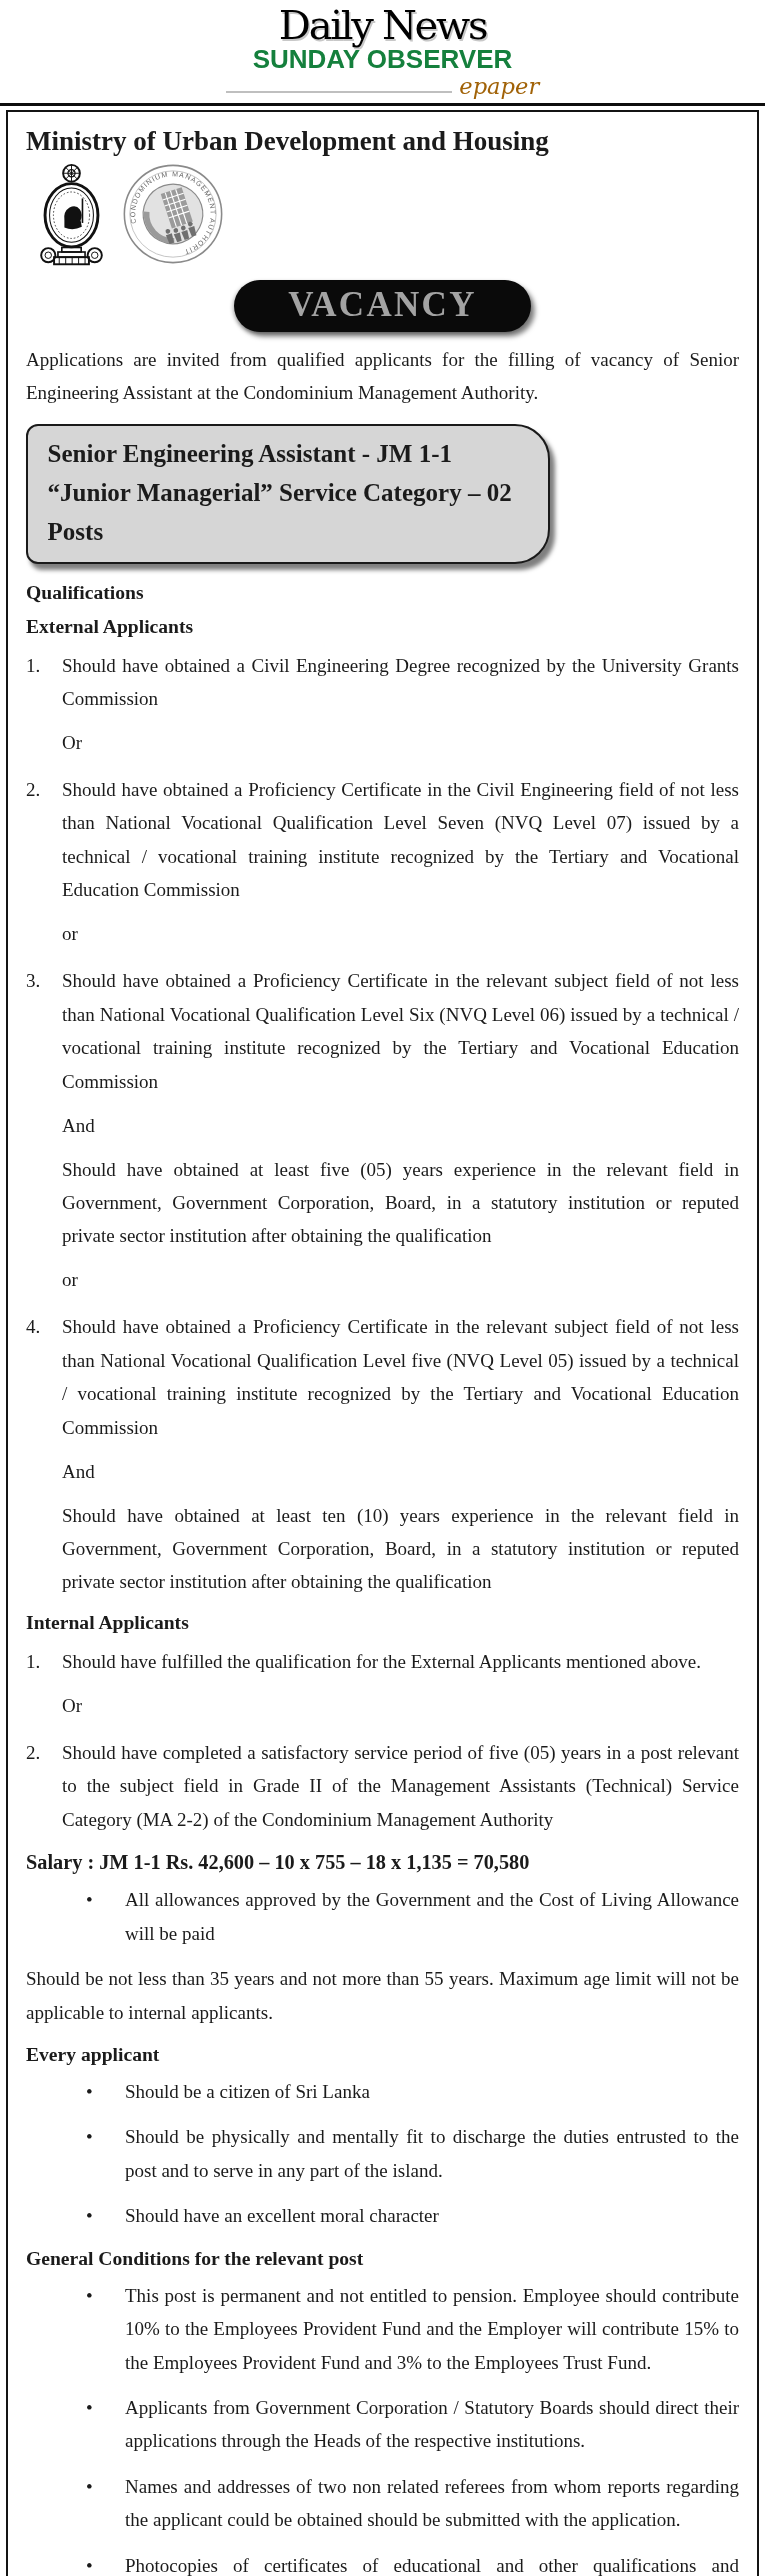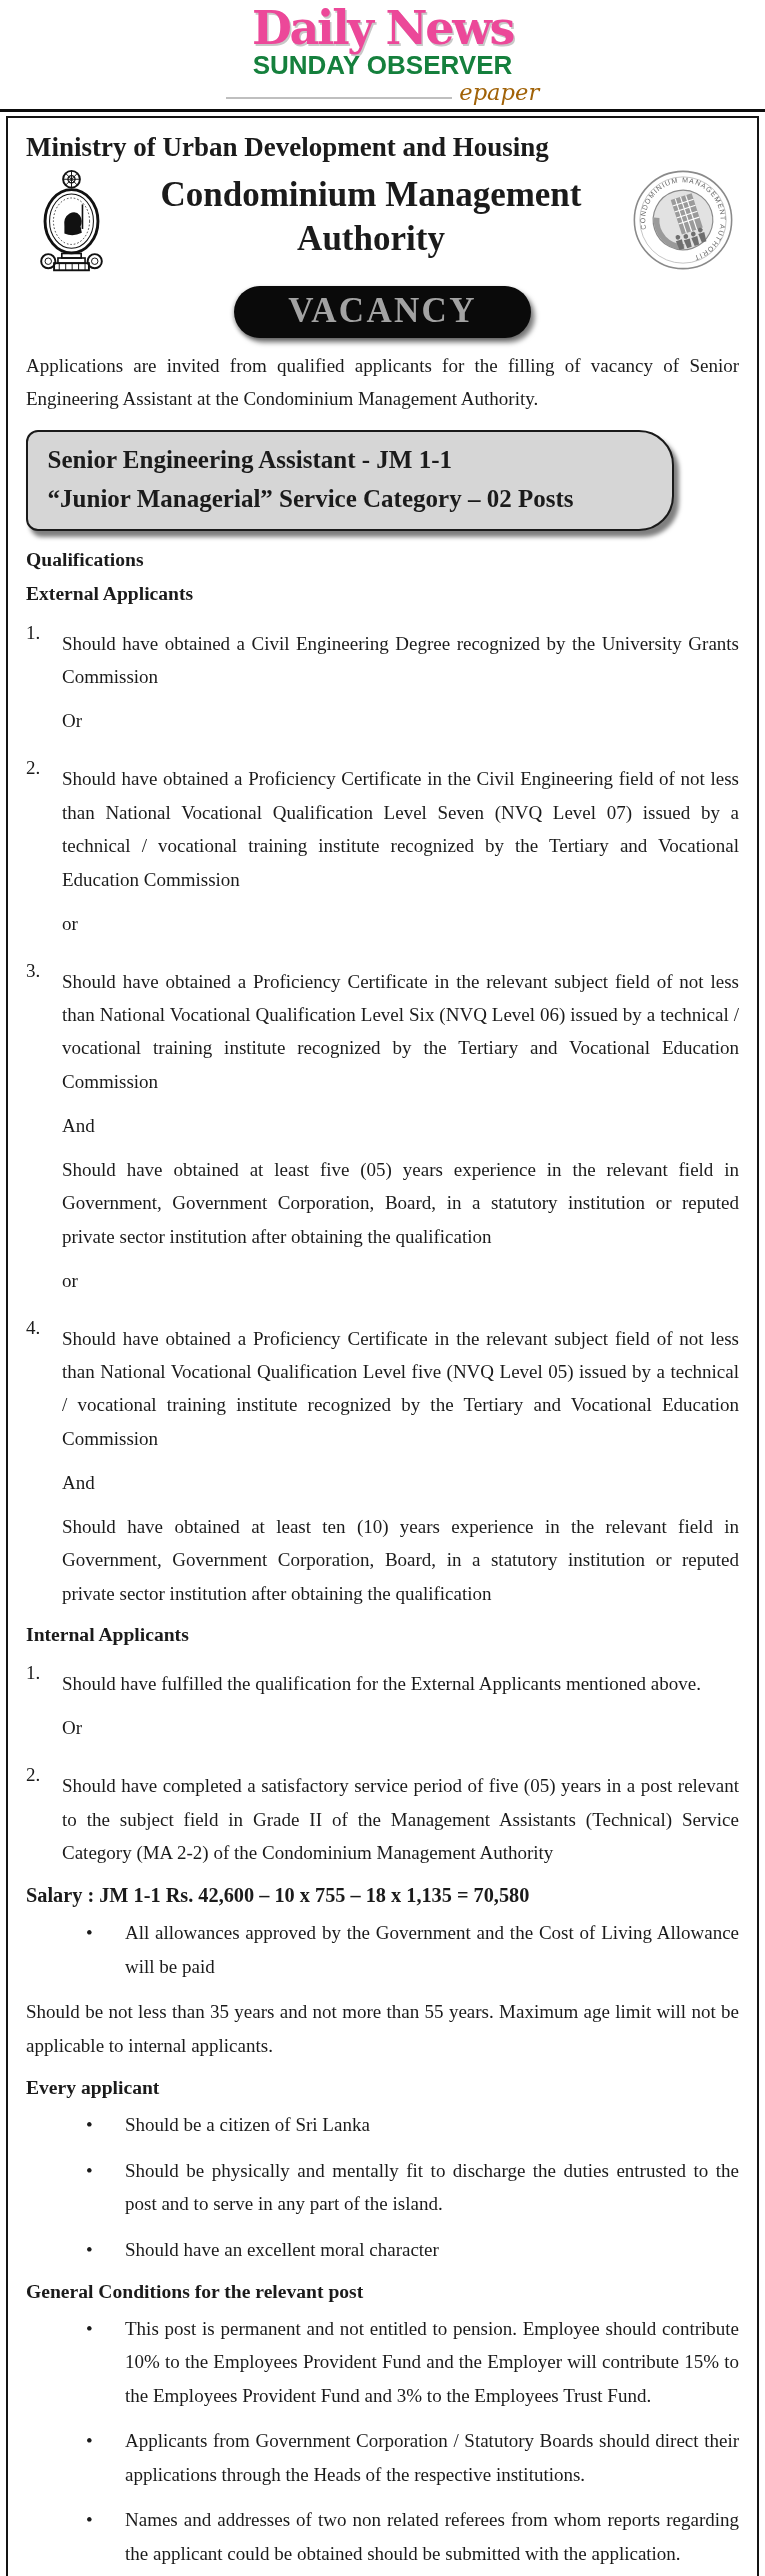--- a/index.html
+++ b/index.html
@@ -7,25 +7,25 @@
     width:765px;
     font-family:"Liberation Serif", serif;
     color:#1b1b1b;
     -webkit-font-smoothing:antialiased;
   }
 
   
   .masthead { padding:4.5px 0 1.5px; text-align:center; }
   .masthead-title {
     font-family:"DejaVu Serif", serif;
-    font-weight:bold;
-    font-size:46px;
+    font-weight:normal;
+    font-size:40px;
     letter-spacing:-2.3px;
     line-height:1.0;
-    color:#ec4899;
+    color:#000000;
     text-shadow:1.5px 1.5px 0 #c8c8c8;
   }
   .masthead-sub {
     font-family:"Liberation Sans", sans-serif;
     font-weight:bold;
     font-size:26px;
     letter-spacing:0px;
     color:#15803d;
     line-height:1.0;
     margin-top:1.5px;
@@ -76,31 +76,31 @@
     font-size:19px; line-height:1.76; text-align:justify; margin:7.5px 0;
   }
 
   .post-box {
     margin:15px 3px 18px 0;
     background:#d6d6d6;
     border:2.3px solid #1a1a1a;
     border-radius:12px 35px 35px 12px;
     box-shadow:4.5px 6px 4.5px rgba(0,0,0,0.5);
     padding:9px 19.6px 10.5px;
-    width:648px;
+    width:524px;
     box-sizing:border-box;
   }
   .post-box .pb-line { font-weight:bold; font-size:25px; line-height:1.55; }
 
   .sec-heading { font-weight:bold; font-size:19.6px; margin:15px 0 6px; }
   .sub-heading { font-weight:bold; font-size:19.6px; margin:12px 0 6px; }
 
   .q-item { display:flex; margin:10.5px 0 13.6px; }
   .q-num { flex:0 0 36px; font-size:19px; line-height:1.76; }
-  .q-body { flex:1;margin-top:11px; }
+  .q-body { flex:1; }
   .q-body p { font-size:19px; line-height:1.76; text-align:justify; margin:0 0 10.5px; }
   .q-body p.connector { text-align:left; margin:10.5px 0; }
   .q-body p:last-child { margin-bottom:0; }
 
   .bullet-list { margin:4.5px 0 3px; }
   .bullet-item { display:flex; margin:9px 0 12px; }
   .blt { flex:0 0 39px; margin-left:60px; font-size:19px; line-height:1.76; }
   .btxt { flex:1; font-size:19px; line-height:1.76; text-align:justify; }
 
   .salary-line { font-weight:bold; font-size:20.3px; margin:15px 0 7.5px; }
@@ -148,24 +148,20 @@
             <line x1="66" y1="149" x2="66" y2="160" stroke-width="1.5"></line>
             <line x1="76" y1="149" x2="76" y2="160" stroke-width="1.5"></line>
             <circle cx="19" cy="146" r="11" stroke-width="3"></circle>
             <circle cx="19" cy="146" r="5" stroke-width="1.5"></circle>
             <circle cx="91" cy="146" r="11" stroke-width="3"></circle>
             <circle cx="91" cy="146" r="5" stroke-width="1.5"></circle>
           </g>
         </svg>
       </div>
 
-      <div class="authority-wrap">
-        <div class="authority-title">Condominium Management</div>
-        <div class="authority-title">Authority</div>
-      </div>
 
       <div class="seal-wrap">
         <svg width="102" height="102" viewBox="0 0 130 130" aria-hidden="true">
           <circle cx="65" cy="65" r="62" fill="#ffffff" stroke="#8a8a8a" stroke-width="2"></circle>
           <circle cx="65" cy="65" r="55" fill="none" stroke="#b5b5b5" stroke-width="1"></circle>
           <g transform="rotate(-18 65 65)">
             <defs>
               <path id="sealArc" d="M 65 113 A 48 48 0 1 1 65.01 113" fill="none"></path>
             </defs>
             <text font-family="Liberation Sans, sans-serif" font-size="9" letter-spacing="1.4" fill="#6a6a6a">

